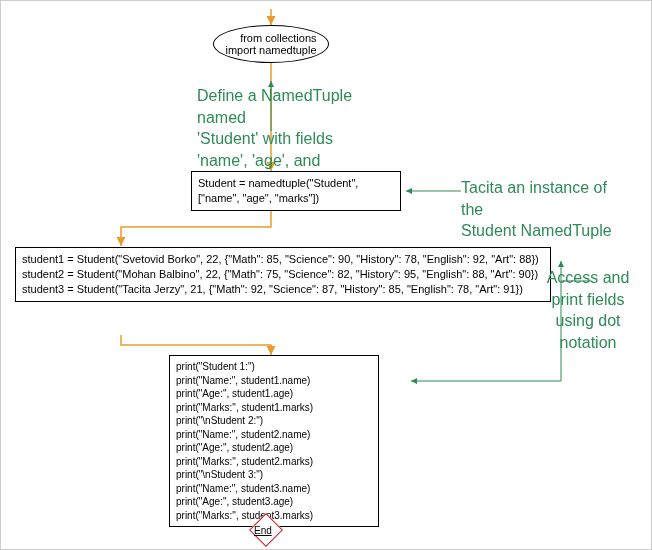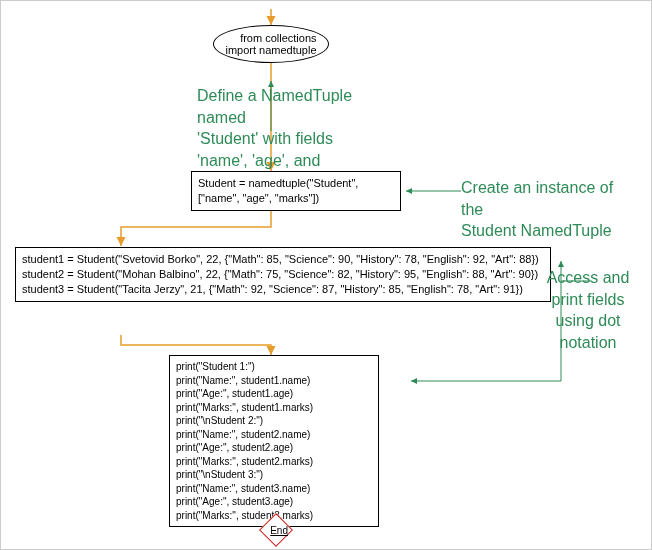--- a/index.html
+++ b/index.html
@@ -40,21 +40,21 @@
     font-size: 16px;
     line-height: 1.35;
     white-space: pre-wrap;
   }
   .end-diamond {
     position: absolute;
     width: 34px;
     height: 34px;
     display: flex;
     align-items: center;
-    justify-content: flex-end;
+    justify-content: flex-start;
     text-decoration: underline;
   }
   .end-diamond .shape {
     position: absolute;
     width: 24px;
     height: 24px;
     border: 1px solid #d02020;
     transform: rotate(45deg);
     background: #fff;
   }
@@ -101,21 +101,21 @@
 </div>
 
 <div class="comment" style="left:196px; top:84px; width:180px;">Define a NamedTuple named
 'Student' with fields
 'name', 'age', and
 'marks'</div>
 
 <div class="node box" style="left:190px; top:170px; width:210px;">Student = namedtuple("Student",
 ["name", "age", "marks"])</div>
 
-<div class="comment" style="left:460px; top:176px; width:160px;">Create an instance of the
+<div class="comment" style="left:460px; top:176px; width:160px;">Tacita an instance of the
 Student NamedTuple</div>
 
 <div class="node box" style="left:14px; top:246px; width:536px;">student1 = Student("Svetovid Borko", 22, {"Math": 85, "Science": 90, "History": 78, "English": 92, "Art": 88})
 student2 = Student("Mohan Balbino", 22, {"Math": 75, "Science": 82, "History": 95, "English": 88, "Art": 90})
 student3 = Student("Tacita Jerzy", 21, {"Math": 92, "Science": 87, "History": 85, "English": 78, "Art": 91})</div>
 
 <div class="comment" style="left:544px; top:266px; width:86px;text-align:center;">Access and print fields
 using dot notation</div>
 
 <div class="node box" style="left:168px; top:354px; width:210px; font-size:10px;">print("Student 1:")

